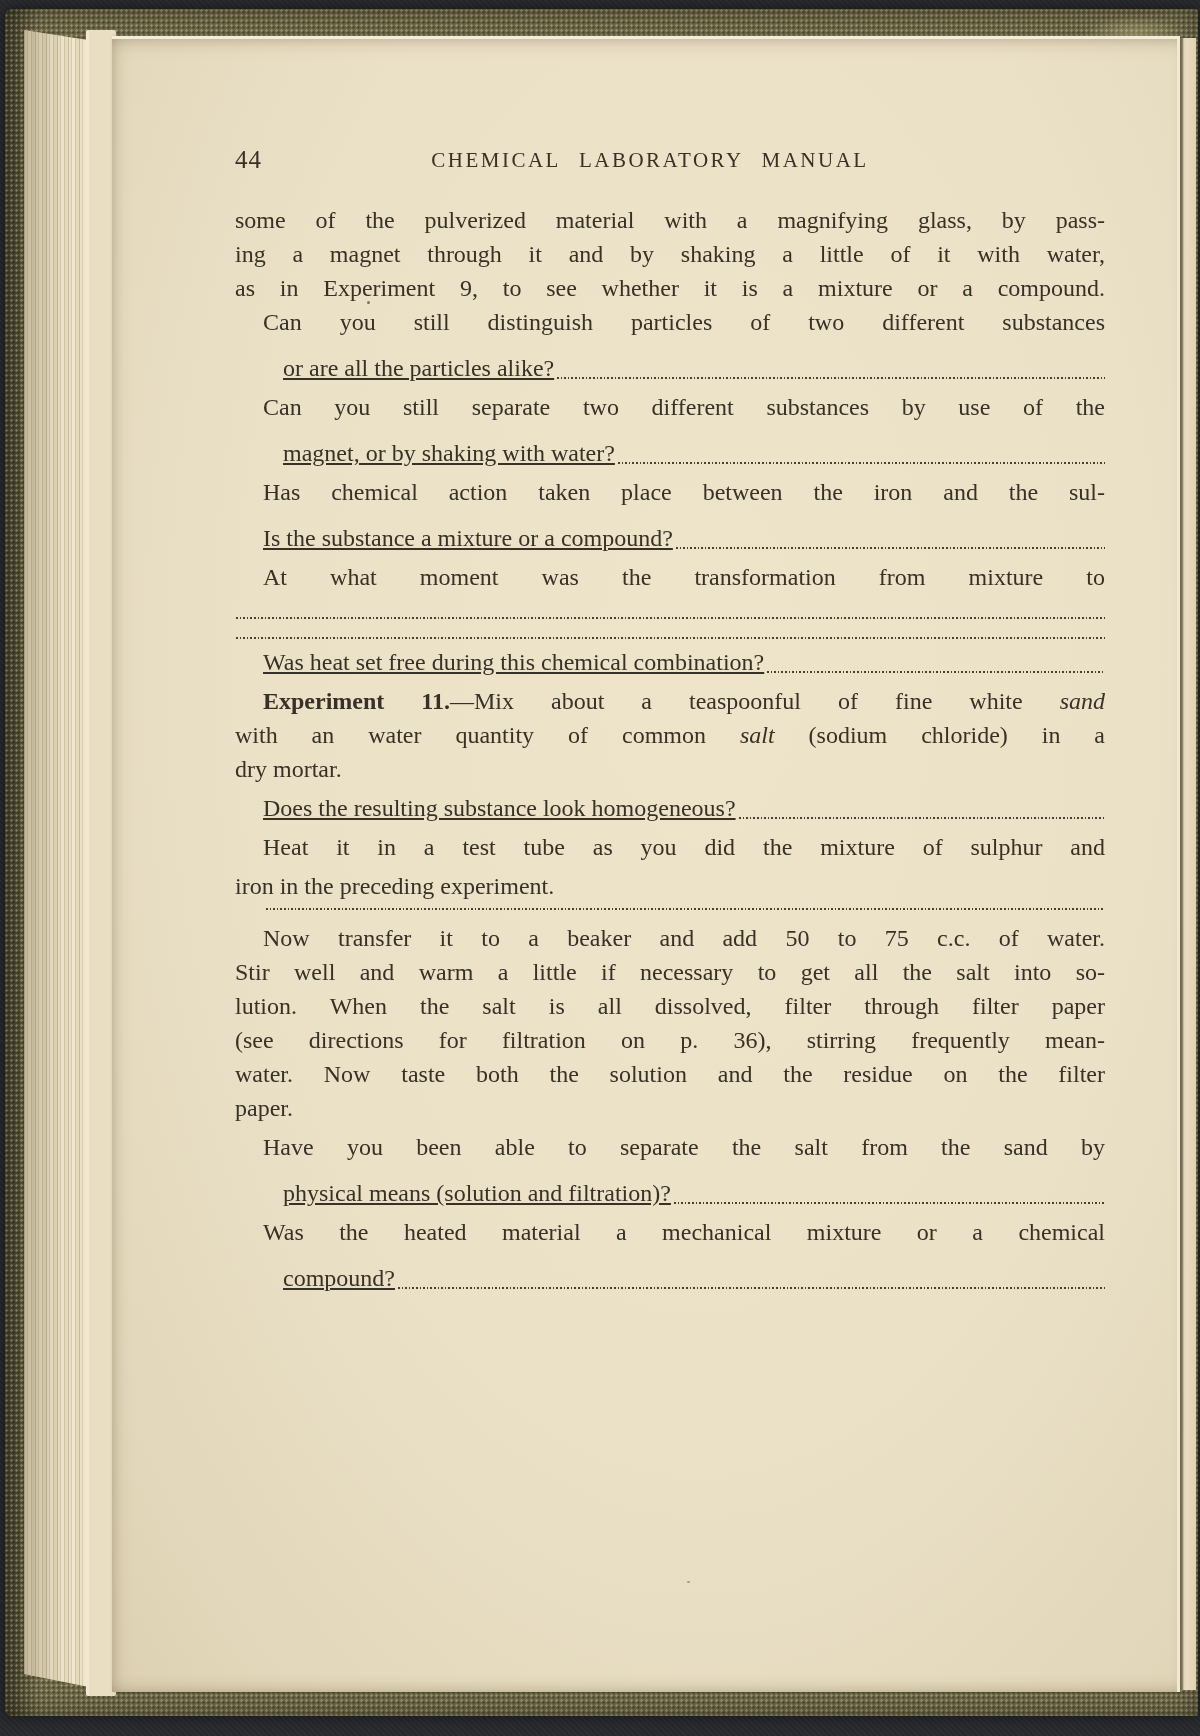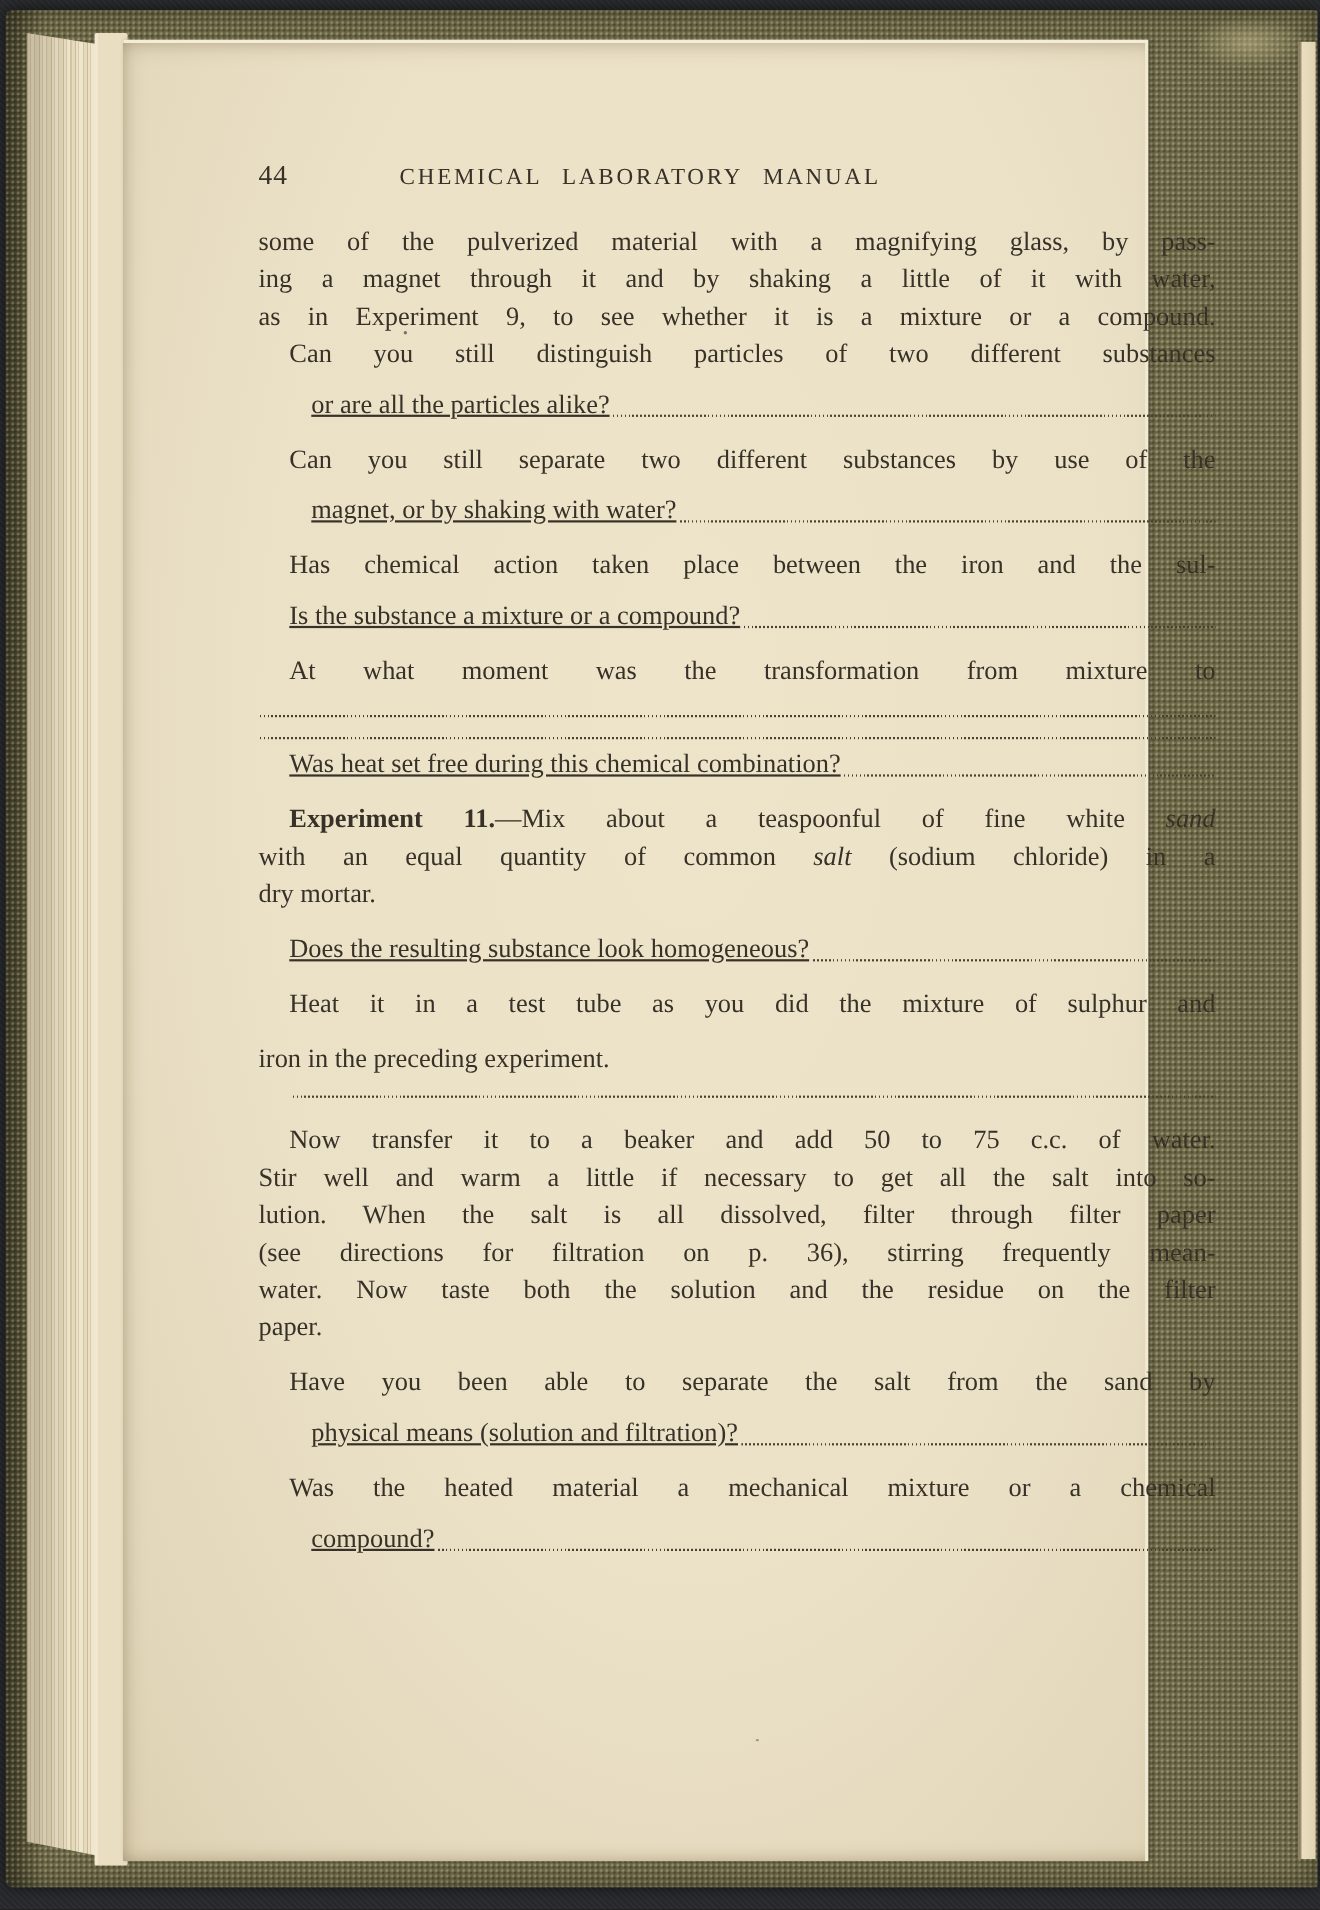--- a/index.html
+++ b/index.html
@@ -52,21 +52,21 @@
     background:linear-gradient(90deg,#f1e8d2 0 3px,#e9dec1 3px 100%);
     border-radius:2px;
   }
   
   .right-edge{
     position:absolute;left:1180px;top:38px;width:16px;height:1652px;
     background:linear-gradient(90deg,#8d8164 0 2px,#eadebf 4px,#e0d3b2 100%);
   }
   
   .page{
-    position:absolute;left:112px;top:36px;width:932px;height:1656px;
+    position:absolute;left:112px;top:36px;width:1068px;height:1656px;
     background:
       radial-gradient(ellipse at 55% 38%, #eee4ca 0%, var(--page) 55%, #e2d7ba 86%, var(--page-deep) 100%);
     box-shadow:
       inset 0 3px 0 var(--edge-light),
       inset -3px 0 0 #f1e9d4,
       inset 0 14px 20px -14px rgba(110,92,56,.55),
       inset 10px 0 18px -10px rgba(110,92,56,.35),
       inset 0 -12px 18px -14px rgba(110,92,56,.45),
       2px 0 4px rgba(0,0,0,.25);
     color:var(--ink);
@@ -90,21 +90,21 @@
   
   .textblock{
     margin:25px 75px 0 123px;width:870px;font-size:24px;
   }
   .line{line-height:34px;white-space:nowrap;}
   .line.just{white-space:normal;text-align:justify;text-align-last:justify;}
   .line.k-i1{padding-left:28px;}
   .line.k-i2{padding-left:48px;}
   .line.flex{display:flex;align-items:flex-end;}
   .line.flex > span{white-space:pre;text-decoration:underline;}
-  .sp-m{margin-top:16px;}
+  .sp-m{margin-top:5px;}
   .sp-s{margin-top:12px;}
   .sp-x{margin-top:23px;}
   .bold{font-weight:700;}
   .ital{font-style:italic;}
   .leader{
     flex:1 1 auto;height:2px;margin:0 0 6px 3px;
     background:repeating-linear-gradient(90deg,#49412f 0 1.6px,transparent 1.6px 3.6px);
   }
   .line.k-f .leader{margin-left:1px;}
 </style>
@@ -152,21 +152,21 @@
           <span class="leader"></span>
         </div>
         <div class="line k-f sp-s flex">
           <span class="leader"></span>
         </div>
         <div class="line k-i1 flex">
           <span>Was heat set free during this chemical combination?</span>
           <span class="leader"></span>
         </div>
         <div class="line k-i1 sp-m just"><span class="bold">Experiment 11.</span><span>—Mix about a teaspoonful of fine white </span><span class="ital">sand</span></div>
-        <div class="line k-b just"><span>with an equal quantity of common </span><span class="ital">salt</span><span> (sodium chloride) in a</span></div>
+        <div class="line k-b just"><span>with an water quantity of common </span><span class="ital">salt</span><span> (sodium chloride) in a</span></div>
         <div class="line k-b"><span>dry mortar.</span></div>
         <div class="line k-i1 sp-m flex">
           <span>Does the resulting substance look homogeneous?</span>
           <span class="leader"></span>
         </div>
         <div class="line k-i1 sp-m just"><span>Heat it in a test tube as you did the mixture of sulphur and</span></div>
         <div class="line k-b sp-m"><span>iron in the preceding experiment.</span></div>
         <div class="line k-i1 sp-m flex">
           <span class="leader"></span>
         </div>

